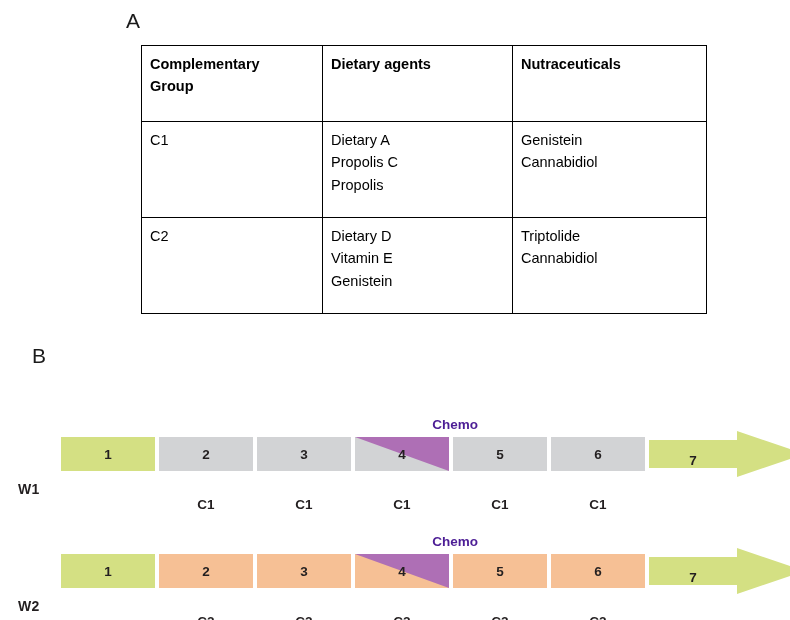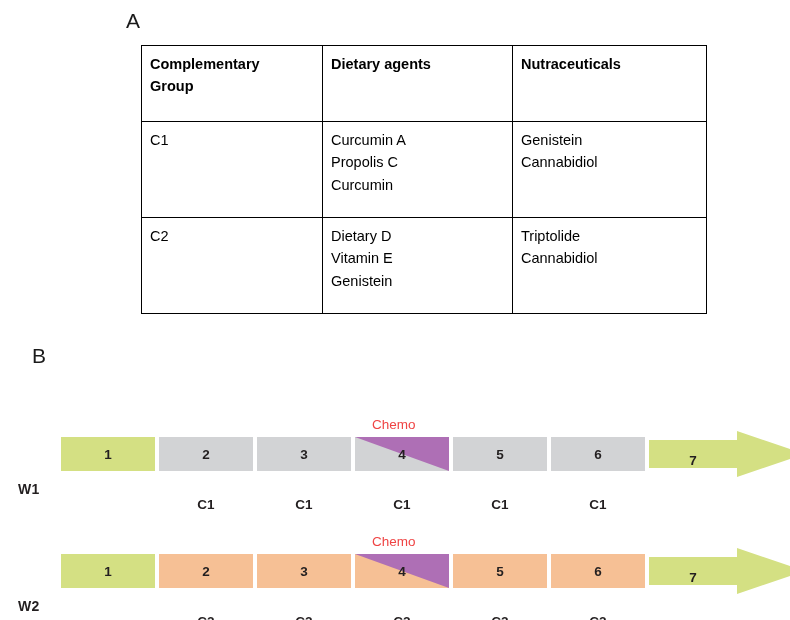--- a/index.html
+++ b/index.html
@@ -77,24 +77,24 @@
     color: #231f20;
     letter-spacing: 0.2px;
     margin-top: 40px;
   }
 
   .chemo-label {
     position: absolute;
     left: 372px;
     top: 2px;
     width: 106px;
-    text-align: left;
-    font-size: 13.5px;
-    font-weight: normal;
-    color: #ef4444;
+    text-align: right;
+    font-size: 13.5px;
+    font-weight: bold;
+    color: #4c1d95;
   }
 
   .bar {
     position: absolute;
     left: 61px;
     top: 22px;
     height: 34px;
     width: 719px;
   }
 
@@ -168,23 +168,23 @@
         <span class="cell-line">Nutraceuticals</span>
       </th>
     </tr>
   </thead>
   <tbody>
     <tr class="body-row">
       <td>
         <span class="cell-line">C1</span>
       </td>
       <td>
-        <span class="cell-line">Curcumin A</span>
+        <span class="cell-line">Dietary A</span>
         <span class="cell-line">Propolis C</span>
-        <span class="cell-line">Curcumin</span>
+        <span class="cell-line">Propolis</span>
       </td>
       <td>
         <span class="cell-line">Genistein</span>
         <span class="cell-line">Cannabidiol</span>
       </td>
     </tr>
     <tr class="body-row">
       <td>
         <span class="cell-line">C2</span>
       </td>

